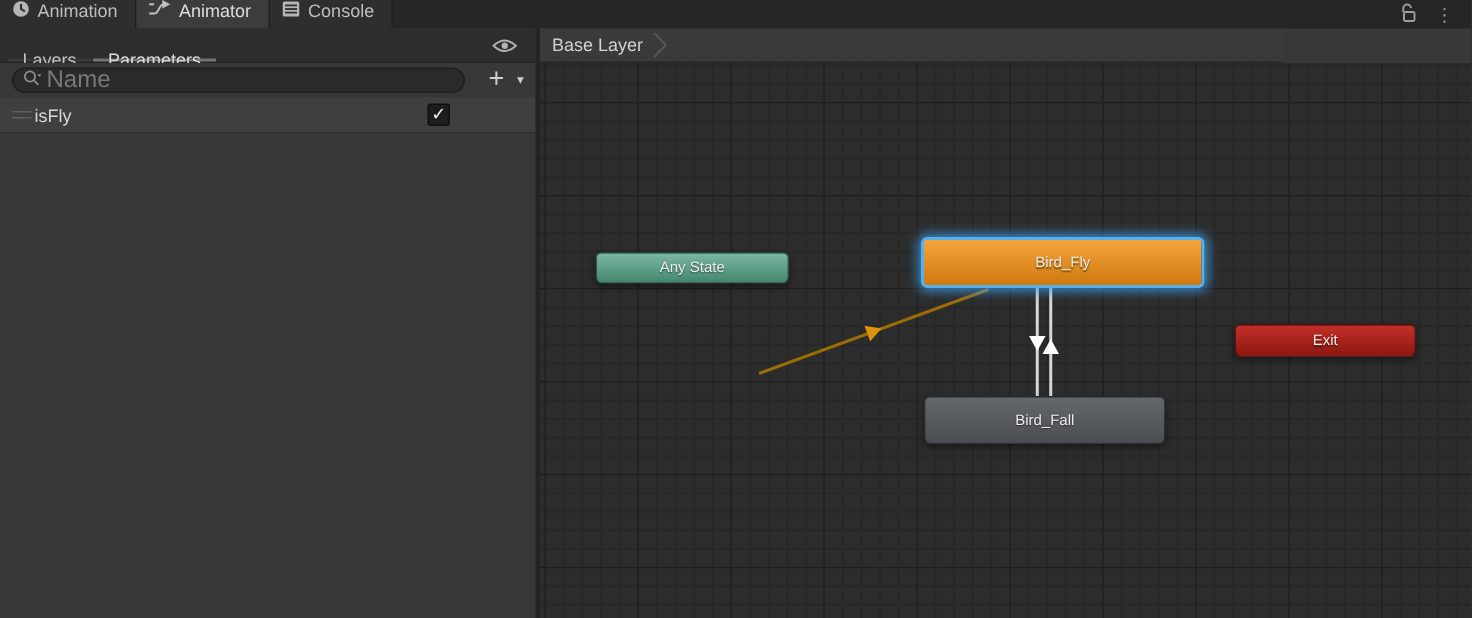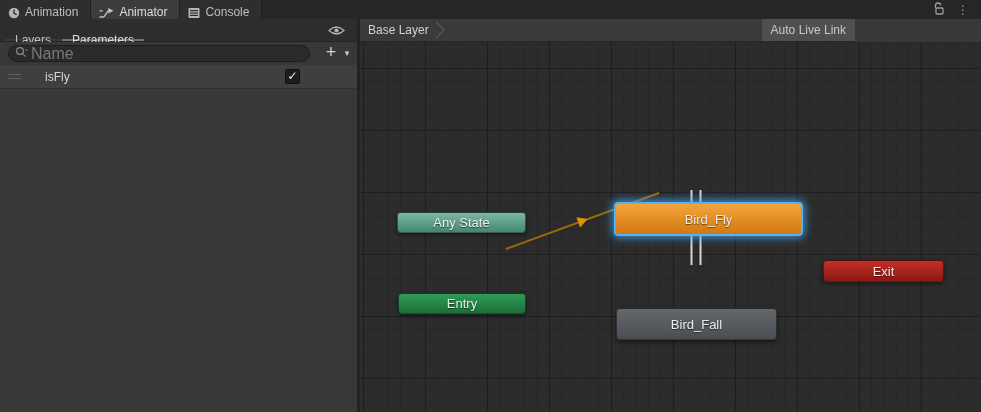--- a/index.html
+++ b/index.html
@@ -11,21 +11,21 @@
     color: #c8c8c8;
     position: relative;
   }
 
   
   .tabbar {
     position: absolute; left: 0; top: 0; width: 981px; height: 19px;
     background: #262626; display: flex; align-items: stretch;
   }
   .wtab {
-    display: flex; align-items: flex-end; gap: 5px;
+    display: flex; align-items: flex-start; gap: 5px;
     padding: 0 12px 0 8px; background: #2e2e2e;
     border-right: 1px solid #1f1f1f; color: #bdbdbd; cursor: default;
   }
   .wtab.active { background: #3c3c3c; color: #dcdcdc; }
   .tabicon { display: inline-flex; align-items: center; }
   .tabbar-right {
     margin-left: auto; display: flex; align-items: center; gap: 12px;
     padding-right: 12px;
   }
   .kebab { color: #9d9d9d; font-size: 12px; letter-spacing: 0; line-height: 1; }
@@ -70,21 +70,21 @@
   
   .param-row {
     position: absolute; left: 0; top: 65px; width: 357px; height: 24px;
     background: #3f3f3f; border-bottom: 1px solid #2e2e2e;
     display: flex; align-items: center;
   }
   .drag-handle {
     width: 13px; height: 5px; margin-left: 8px;
     border-top: 1px solid #606060; border-bottom: 1px solid #606060;
   }
-  .param-label { margin-left: 24px; color: #d6d6d6; }
+  .param-label { margin-left: 2px; color: #d6d6d6; }
   .param-check {
     position: absolute; left: 285px; top: 4px; width: 15px; height: 15px;
     background: #1d1d1d; border: 1px solid #101010; border-radius: 2px;
     color: #eeeeee; font-size: 12px; line-height: 13px; text-align: center;
   }
 
   .sidebar-body {
     position: absolute; left: 0; top: 90px; width: 357px; height: 322px;
     background: #383838;
   }
@@ -117,25 +117,24 @@
       linear-gradient(90deg, #272727 1px, transparent 1px),
       linear-gradient(#272727 1px, transparent 1px);
     background-size: 62px 62px, 62px 62px, 12.4px 12.4px, 12.4px 12.4px;
     background-position: 3px 26px, 3px 26px, 3px 26px, 3px 26px;
   }
   .wires { position: absolute; left: 0; top: 0; z-index: 1; }
 
   .node {
     position: absolute; z-index: 2; border-radius: 4px;
     border: 1px solid rgba(15,15,15,0.55);
-    color: #ededed; font-size: 13px;
+    color: #ededed; font-size: 10px;
     display: flex; align-items: center; justify-content: center;
     text-shadow: 0 1px 1px rgba(0,0,0,0.55);
     box-shadow: 0 2px 4px rgba(0,0,0,0.45);
-    margin-top: 44px;
   }
   .node-any-state { left: 37px;  top: 126px; width: 129px; height: 21px; }
   .node-entry     { left: 38px;  top: 207px; width: 128px; height: 21px; }
   .node-bird-fly  {
     left: 254px; top: 116px; width: 189px; height: 34px;
     border: 2px solid #55b0f4;
     box-shadow: 0 0 8px 2px rgba(62,158,234,0.85);
   }
   .node-bird-fall { left: 256px; top: 222px; width: 161px; height: 32px; }
   .node-exit      { left: 463px; top: 174px; width: 121px; height: 22px; }
@@ -224,23 +223,20 @@
 
 <div class="v-divider"></div>
 
 <div class="graph-toolbar">
   <span class="breadcrumb">Base Layer</span>
   <span class="crumb-chevron">
     <svg width="10" height="20" viewBox="0 0 10 20">
         <polyline points="1,2 9,10 1,18" fill="none" stroke="#565656" stroke-width="1.3"></polyline>
       </svg>
   </span>
-  <div class="livelink-btn">
-    <span>Auto Live Link</span>
-  </div>
 </div>
 
 <div class="graph">
   <svg class="wires" width="621" height="370" viewBox="0 0 621 370">
 
     <g>
       <line x1="146" y1="207" x2="299" y2="151" stroke="#9a6c06" stroke-width="2"></line>
       <g transform="translate(222,179) rotate(-20.1)">
         <polygon points="-4,-5.5 6,0 -4,5.5" fill="#dd940c"></polygon>
       </g>
@@ -253,23 +249,20 @@
 
     <g>
       <line x1="340.5" y1="148" x2="340.5" y2="223" stroke="#d6d6d6" stroke-width="2"></line>
       <polygon points="335,194 346,194 340.5,184" fill="#ffffff"></polygon>
     </g>
   </svg>
 
   <div class="node node-any-state" style="background: linear-gradient(rgb(124, 182, 164), rgb(68, 136, 111));">
     <span>Any State</span>
   </div>
-  <div class="node node-entry" style="background: linear-gradient(rgb(49, 155, 86), rgb(26, 111, 56));">
-    <span>Entry</span>
-  </div>
   <div class="node node-bird-fly" style="background: linear-gradient(rgb(244, 164, 60), rgb(208, 121, 15));">
     <span>Bird_Fly</span>
   </div>
   <div class="node node-bird-fall" style="background: linear-gradient(rgb(100, 104, 109), rgb(74, 78, 83));">
     <span>Bird_Fall</span>
   </div>
   <div class="node node-exit" style="background: linear-gradient(rgb(194, 48, 40), rgb(141, 23, 17));">
     <span>Exit</span>
   </div>
 </div>

